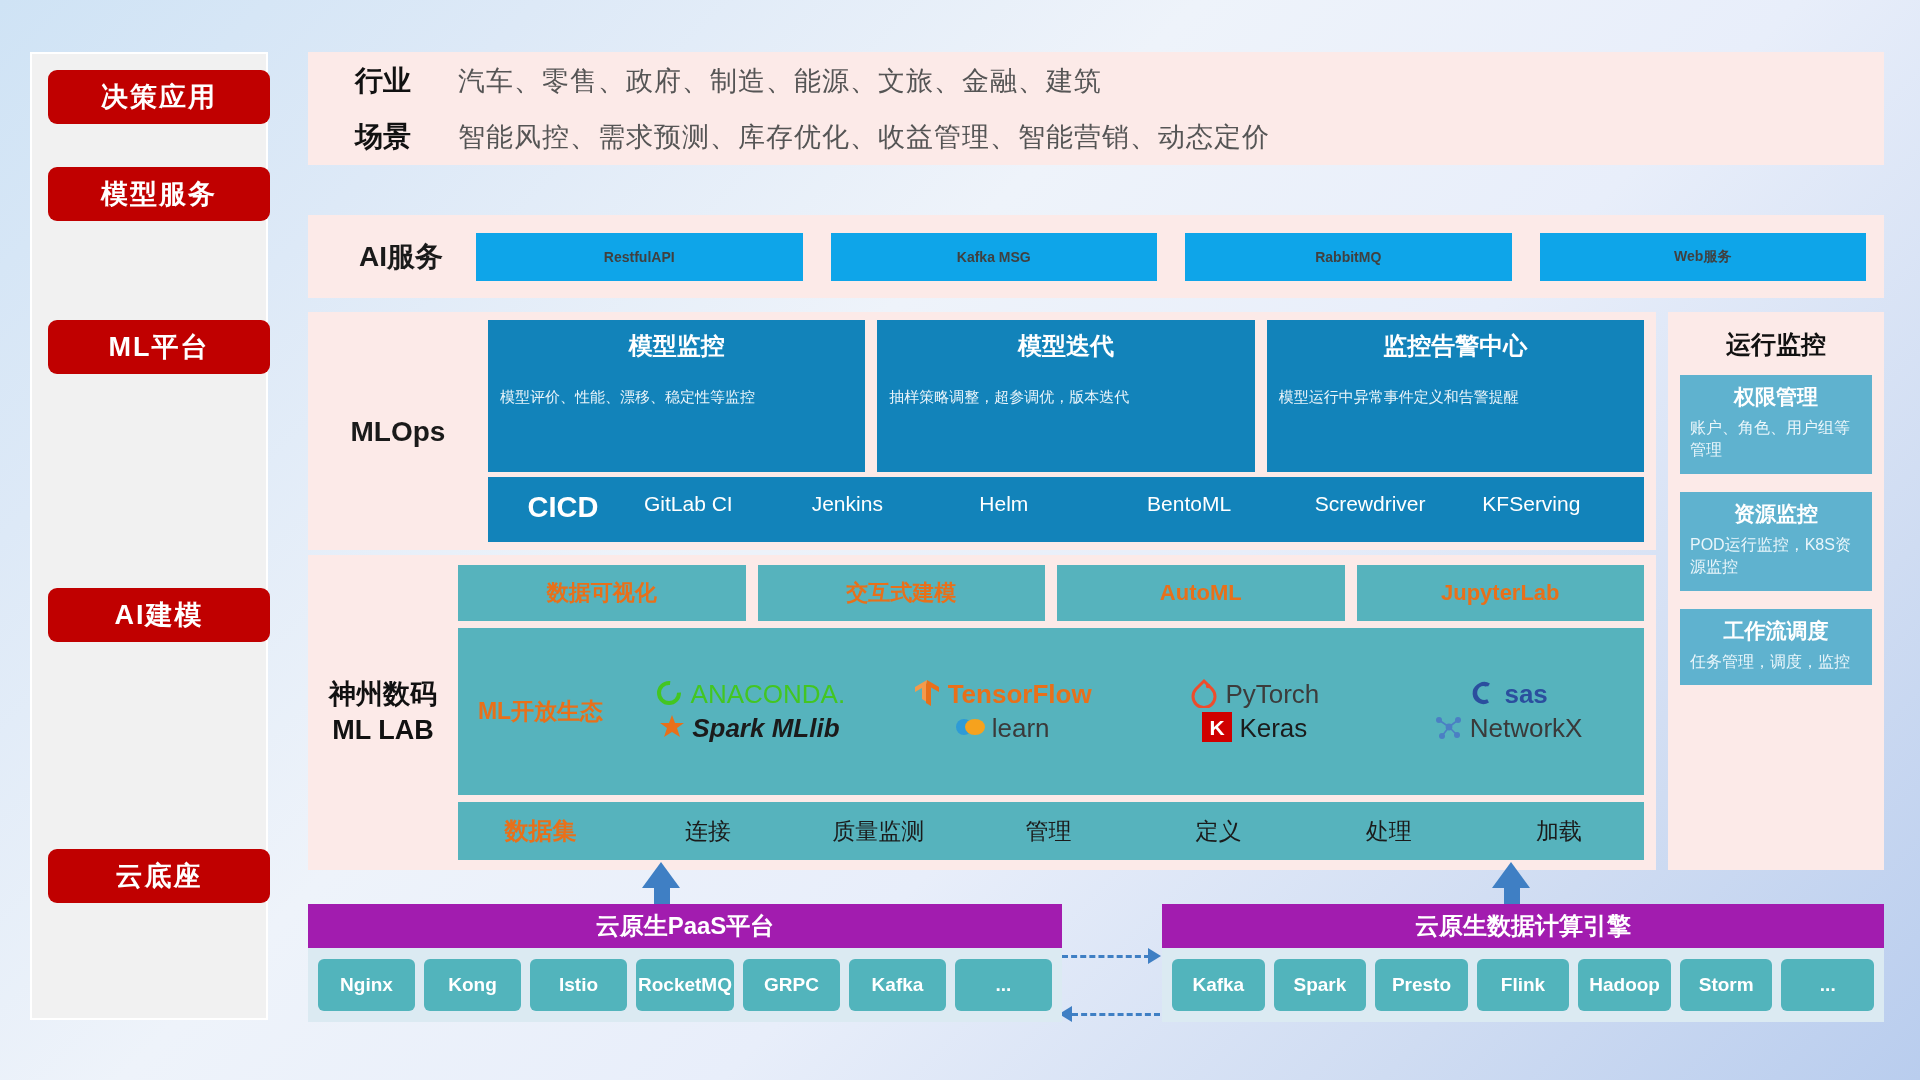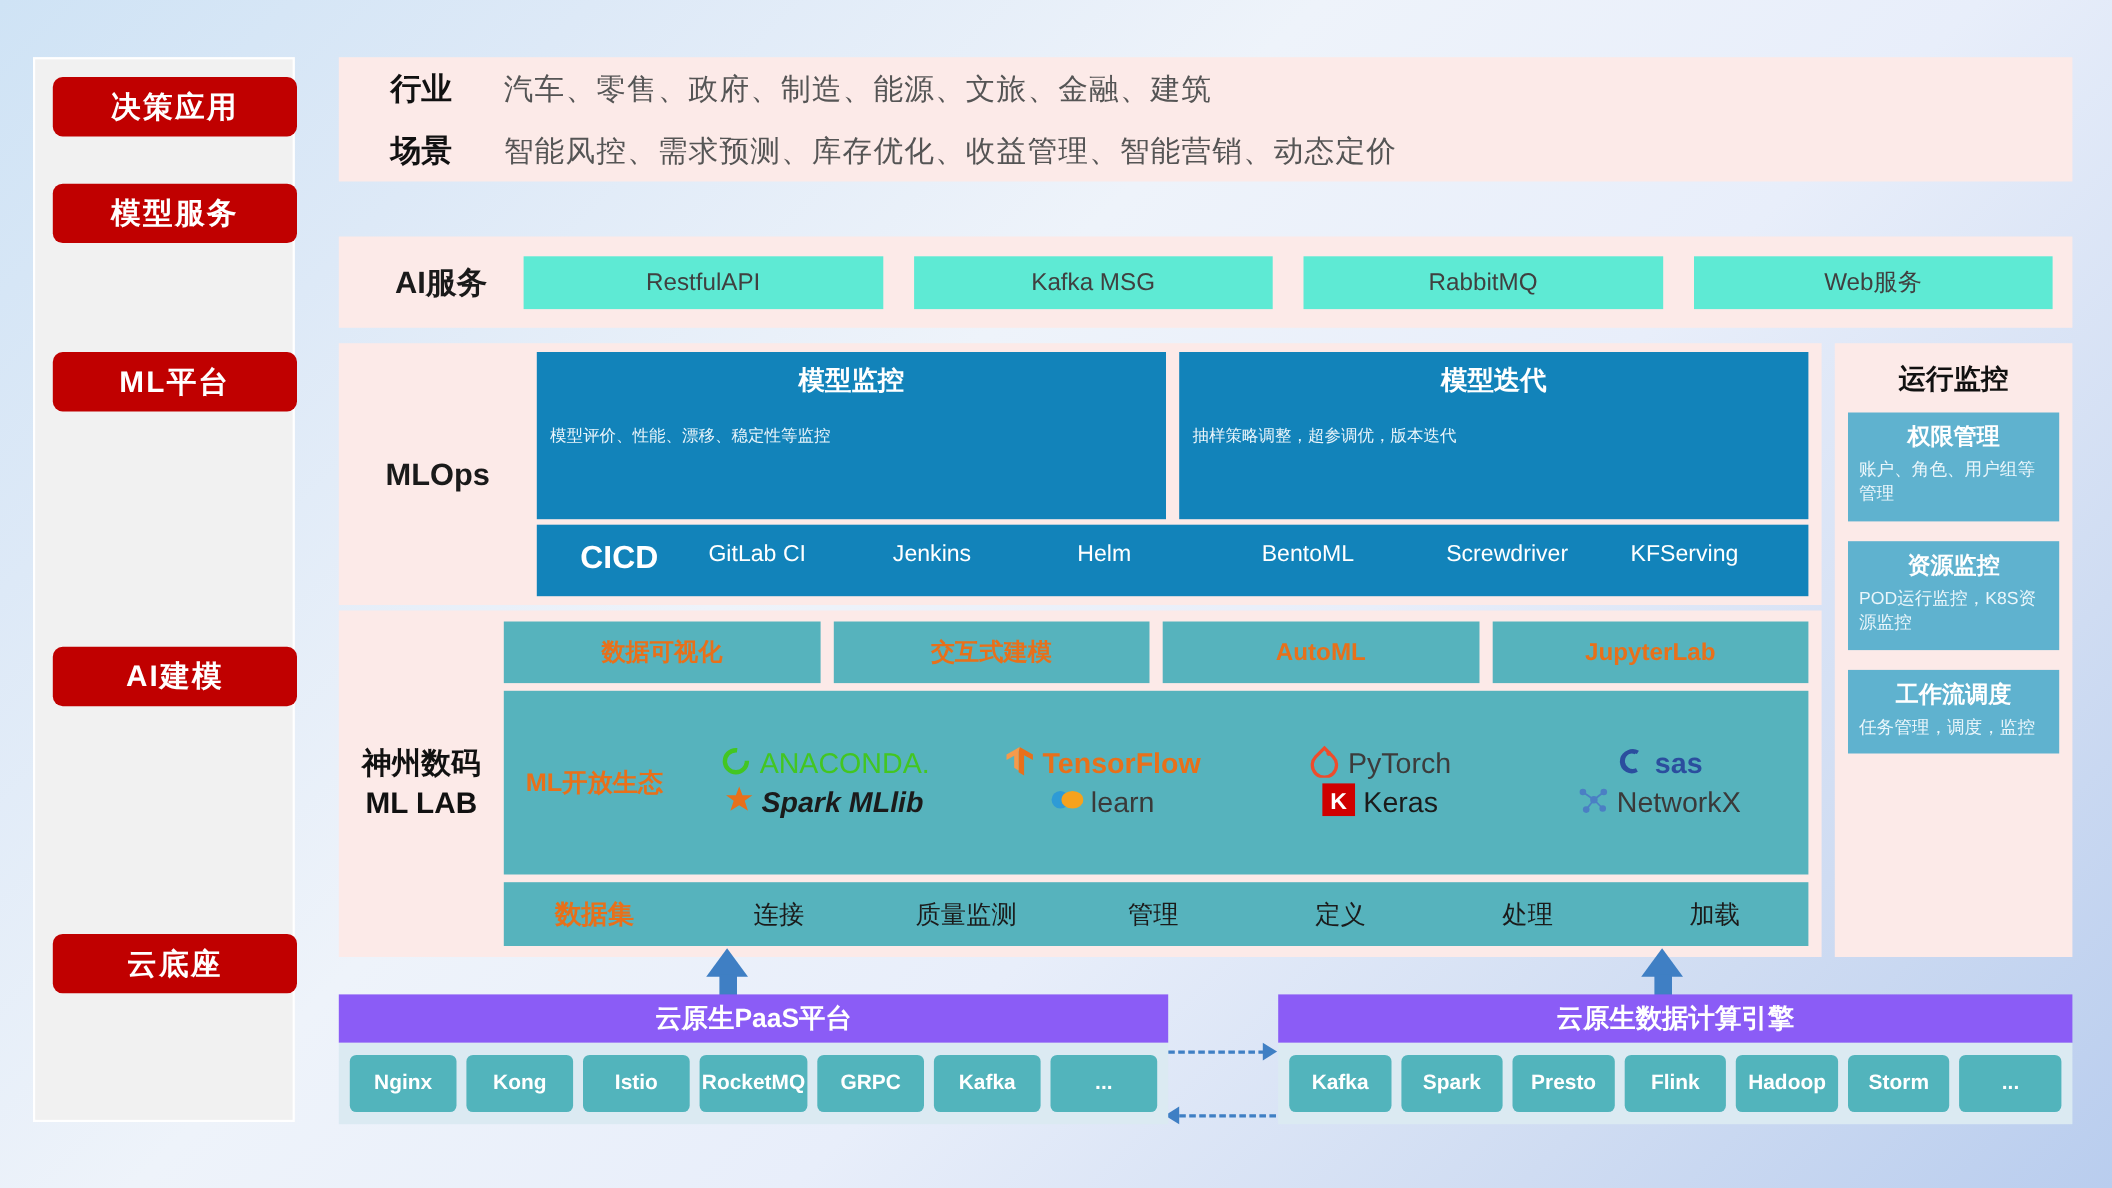--- a/index.html
+++ b/index.html
@@ -40,22 +40,22 @@
               display: flex; align-items: center; }
   .ind-label { width: 150px; text-align: center; font-size: 28px; font-weight: bold; color: #111; }
   .ind-line { display: flex; align-items: center; height: 56px; }
   .ind-val { font-size: 27px; color: #555; letter-spacing: 1px; }
 
   
   #band-ai { left: 308px; top: 215px; width: 1576px; height: 83px;
              display: flex; align-items: center; padding: 0 18px; }
   .ai-chips { flex: 1; display: flex; gap: 28px; }
   .ai-chip {
-    flex: 1; height: 48px; background: #5eead4; color: #404040;
-    font-size: 22px; font-weight: normal;
+    flex: 1; height: 48px; background: #0ea5e9; color: #404040;
+    font-size: 14px; font-weight: bold;
     display: flex; align-items: center; justify-content: center;
   }
 
   
   #band-mlops { left: 308px; top: 312px; width: 1348px; height: 238px;
                 display: flex; align-items: center; padding: 8px 12px 8px 0; }
   .mlops-body { flex: 1; display: flex; flex-direction: column; gap: 5px; height: 100%; }
   .mlops-cards { display: flex; gap: 12px; height: 152px; }
   .mlops-card { flex: 1; background: #1283ba; color: #fff; padding: 10px 12px; }
   .mlops-card h4 { font-size: 24px; font-weight: bold; text-align: center; margin-bottom: 24px; }
@@ -97,21 +97,21 @@
   .logo { display: flex; align-items: center; gap: 7px; }
   .logo .txt { font-size: 26px; }
   .ds-bar { height: 58px; background: #56b3bd; display: flex; align-items: center; }
   .ds-title { width: 165px; text-align: center; color: #e8701a; font-size: 24px; font-weight: bold; }
   .ds-items { flex: 1; display: flex; }
   .ds-item { flex: 1; text-align: center; color: #1b1b1b; font-size: 23px; }
 
   
   .cloud-group { position: absolute; }
   .cloud-head {
-    background: #8b5cf6; color: #fff; font-size: 24px; font-weight: bold;
+    background: #a21caf; color: #fff; font-size: 24px; font-weight: bold;
     height: 44px; display: flex; align-items: center; justify-content: center;
   }
   .cloud-body { background: #dbeaf2; padding: 11px 10px; display: flex; gap: 9px; }
   .cloud-chip {
     flex: 1; background: #52b4bc; color: #fff; border-radius: 6px;
     min-height: 52px; font-size: 19px; font-weight: bold;
     display: flex; align-items: center; justify-content: center;
     text-align: center; line-height: 1.15; padding: 2px;
   }
   .arrow-up {
@@ -162,20 +162,24 @@
     <div class="row-label" style="width:180px">MLOps</div>
     <div class="mlops-body">
       <div class="mlops-cards">
         <div class="mlops-card">
           <h4>模型监控</h4>
           <p>模型评价、性能、漂移、稳定性等监控</p>
         </div>
         <div class="mlops-card">
           <h4>模型迭代</h4>
           <p>抽样策略调整，超参调优，版本迭代</p>
+        </div>
+        <div class="mlops-card">
+          <h4>监控告警中心</h4>
+          <p>模型运行中异常事件定义和告警提醒</p>
         </div>
       </div>
       <div class="cicd-bar">
         <div class="cicd-title">CICD</div>
         <div class="cicd-items">
           <div class="cicd-item">GitLab CI</div>
           <div class="cicd-item">Jenkins</div>
           <div class="cicd-item">Helm</div>
           <div class="cicd-item">BentoML</div>
           <div class="cicd-item">Screwdriver</div>

